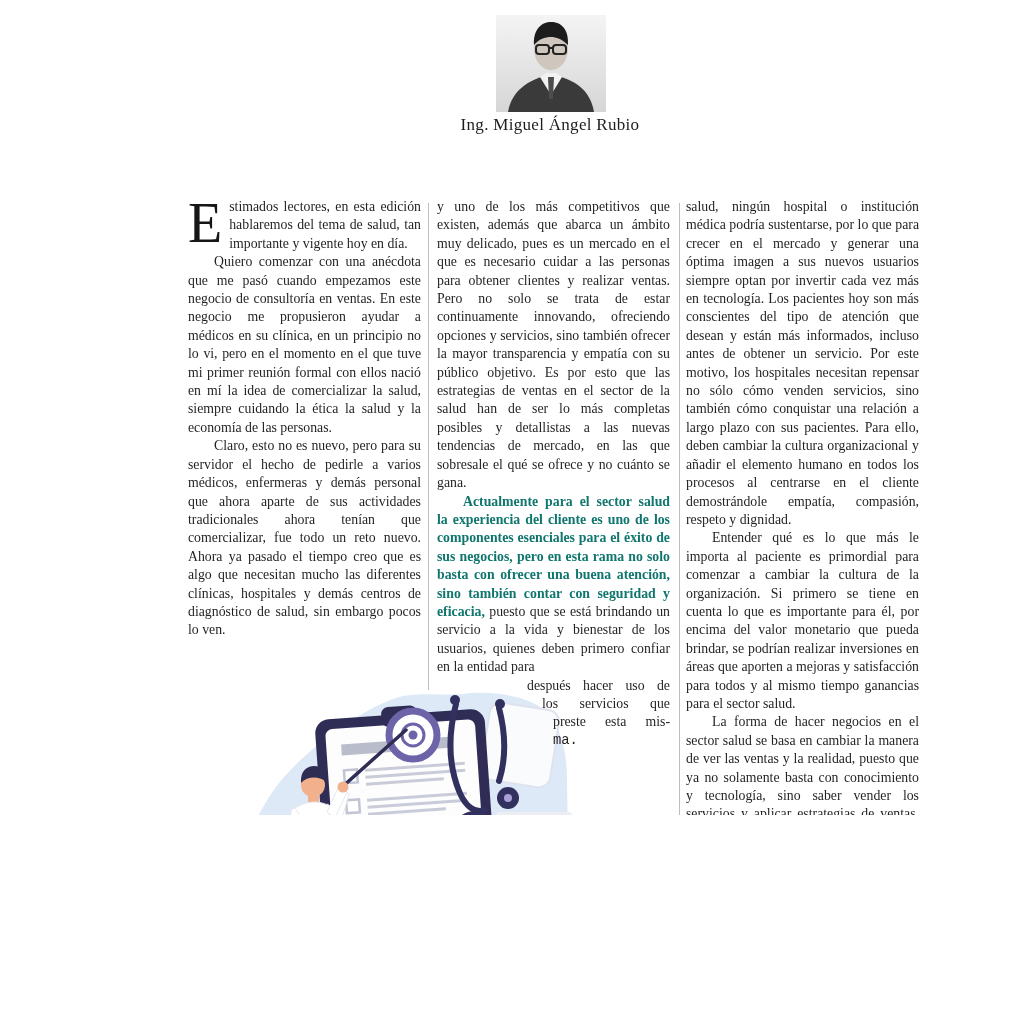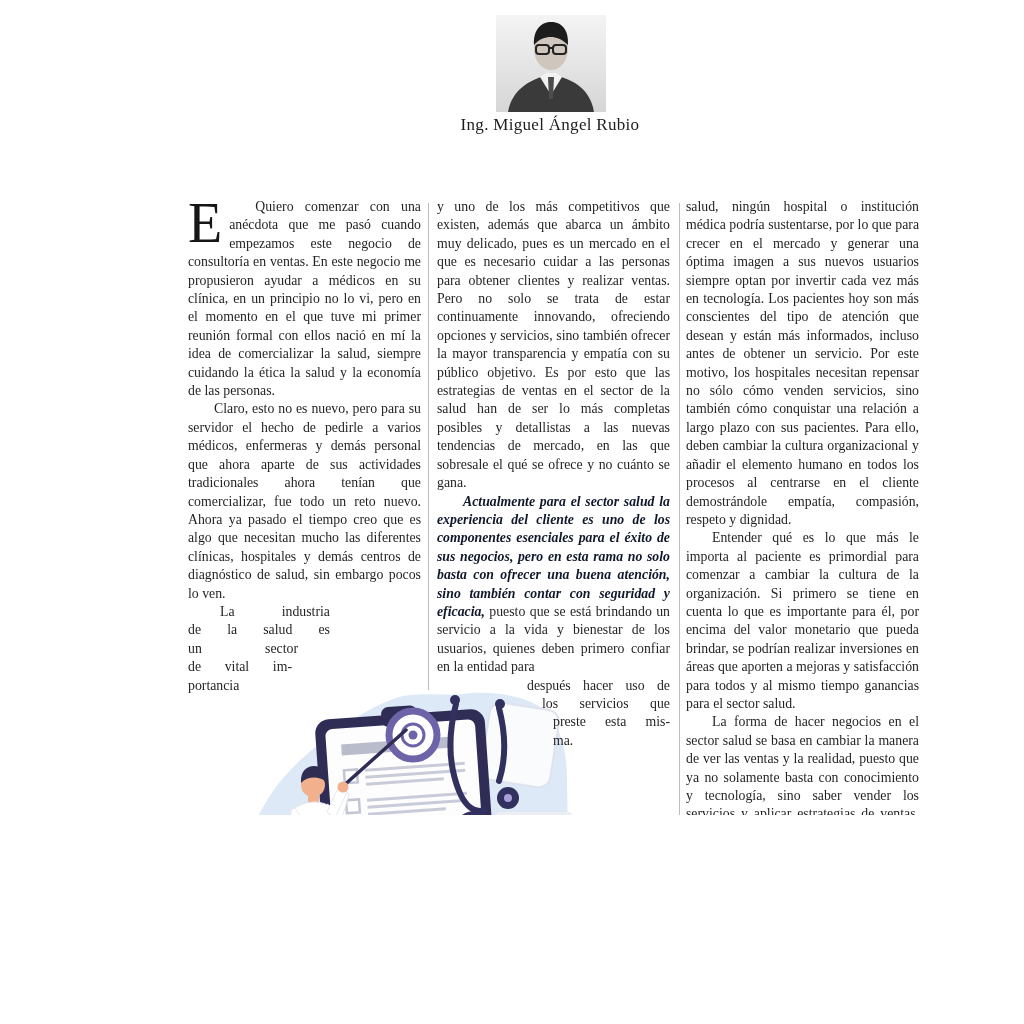--- a/index.html
+++ b/index.html
@@ -18,33 +18,33 @@
        text-align:justify;z-index:3;}
   #col1{left:150px;}
   #col2{left:399px;}
   #col3{left:648px;}
   .col p{margin:0;}
   .col p.ind{text-indent:26px;}
   .dropcap{float:left;font-size:56px;line-height:46px;padding:2px 7px 0 0;color:#161616;}
   .divider{position:absolute;width:1px;background:#b9bdc4;z-index:2;}
   #divider-1{left:390px;top:203px;height:487px;}
   #divider-2{left:641px;top:203px;height:781px;}
-  .hl{color:#0f172a;font-weight:bold;font-style:italic;}
+  .hl{color:#0f766e;font-weight:bold;}
   
   .stair div{text-align-last:justify;}
   .c1l1{margin-left:32px;width:110px;}
   .c1l2{width:142px;}
   .c1l3{width:110px;}
   .c1l4{width:104px;text-align-last:auto;}
   .c1l5{width:104px;text-align-last:auto;}
   .c2wrap div{margin-left:auto;text-align-last:justify;}
   .c2w1{width:143px;}
   .c2w2{width:128px;}
   .c2w3{width:117px;}
-  .c2w4{width:117px;text-align-last:auto;text-align:center;}
+  .c2w4{width:117px;text-align-last:auto;text-align:center;font-family:Liberation Mono, monospace;}
   .c2p3 .s1{width:95px;margin-left:auto;margin-right:28px;text-align:right;text-align-last:auto;}
   .c2p3 .s2{width:118px;margin-left:auto;margin-right:2px;text-align-last:justify;}
   
   .illus{position:absolute;left:125px;top:686px;width:430px;height:300px;z-index:1;}
   
   .footer-logo{position:absolute;left:163px;top:988px;width:36px;height:30px;}
   .footer-text{position:absolute;left:207px;top:994px;font-size:16px;font-style:italic;
                font-weight:bold;color:#1c2b3a;}
   .page-number{position:absolute;left:872px;top:962px;font-size:44px;font-weight:bold;color:#111;}
 </style>
@@ -70,30 +70,23 @@
     <rect x="57" y="30" width="13" height="9" rx="3" fill="none" stroke="#222" stroke-width="2"></rect>
     <line x1="53" y1="33" x2="57" y2="33" stroke="#222" stroke-width="2"></line>
   </svg>
 
   <div class="author-name">Ing.  Miguel Ángel Rubio</div>
 
   <div class="divider" id="divider-1"></div>
   <div class="divider" id="divider-2"></div>
 
   <div class="col" id="col1">
-    <p><span class="dropcap">E</span></p>
+    <p><span class="dropcap">E</span><span>stimados lectores, en esta edición hablaremos del tema de salud, tan importante y vigente hoy en día.</span></p>
     <p class="ind">Quiero comenzar con una anécdota que me pasó cuando empezamos este negocio de consultoría en ventas. En este negocio me propusieron ayudar a médicos en su clínica, en un principio no lo vi, pero en el momento en el que tuve mi primer reunión formal con ellos nació en mí la idea de comercializar la salud, siempre cuidando la ética la salud y la economía de las personas.</p>
     <p class="ind">Claro, esto no es nuevo, pero para su servidor el hecho de pedirle a varios médicos, enfermeras y demás personal que ahora aparte de sus actividades tradicionales ahora tenían que comercializar, fue todo un reto nuevo. Ahora ya pasado el tiempo creo que es algo que necesitan mucho las diferentes clínicas, hospitales y demás centros de diagnóstico de salud, sin embargo pocos lo ven.</p>
-    <div class="stair">
-      <div class="c1l1">La industria</div>
-      <div class="c1l2">de la salud es</div>
-      <div class="c1l3">un sector</div>
-      <div class="c1l4">de vital im-</div>
-      <div class="c1l5">portancia</div>
-    </div>
   </div>
 
   <div class="col" id="col2">
     <p>y uno de los más competitivos que existen, además que abarca un ámbito muy delicado, pues es un mercado en el que es necesario cuidar a las personas para obtener clientes y realizar ventas. Pero no solo se trata de estar continuamente innovando, ofreciendo opciones y servicios, sino también ofrecer la mayor transparencia y empatía con su público objetivo. Es por esto que las estrategias de ventas en el sector de la salud han de ser lo más completas posibles y detallistas a las nuevas tendencias de mercado, en las que sobresale el qué se ofrece y no cuánto se gana.</p>
     <p class="ind"><span class="hl">Actualmente para el sector salud la experiencia del cliente es uno de los componentes esenciales para el éxito de sus negocios, pero en esta rama no solo basta con ofrecer una buena atención, sino también contar con seguridad y eficacia,</span><span> puesto que se está brindando un servicio a la vida y bienestar de los usuarios, quienes deben primero confiar en la entidad para</span></p>
     <div class="c2wrap">
       <div class="c2w1">después hacer uso de</div>
       <div class="c2w2">los servicios que</div>
       <div class="c2w3">preste esta mis-</div>
       <div class="c2w4">ma.</div>

